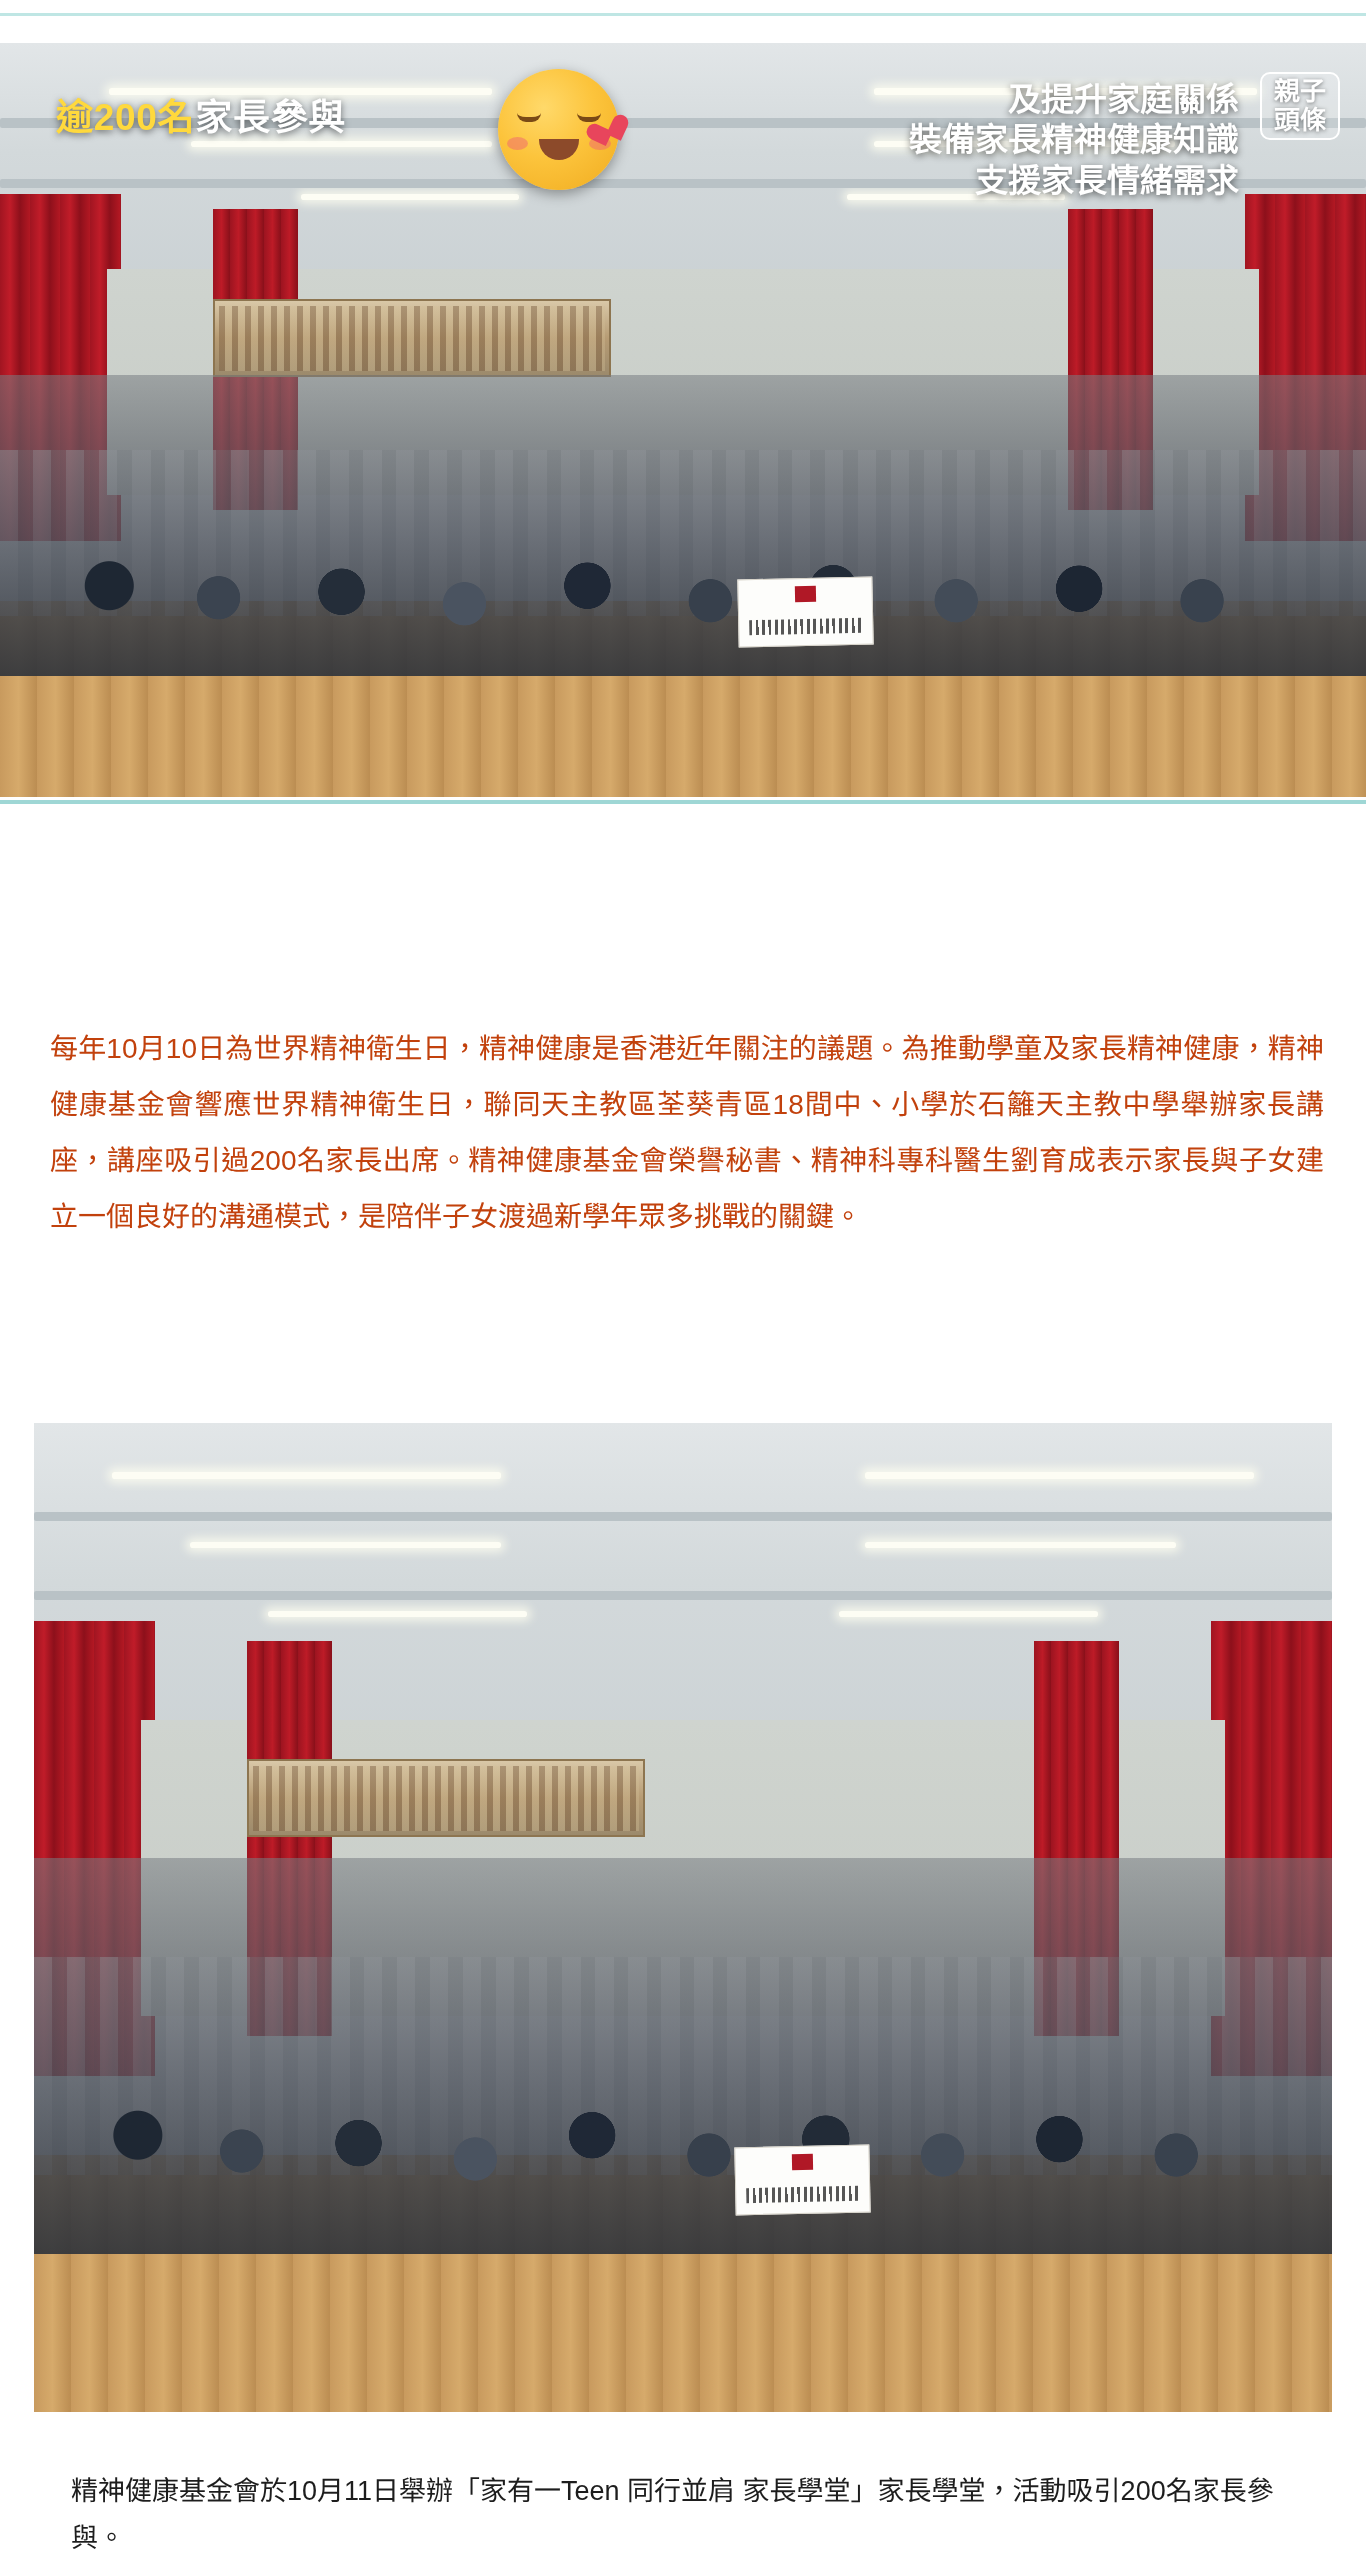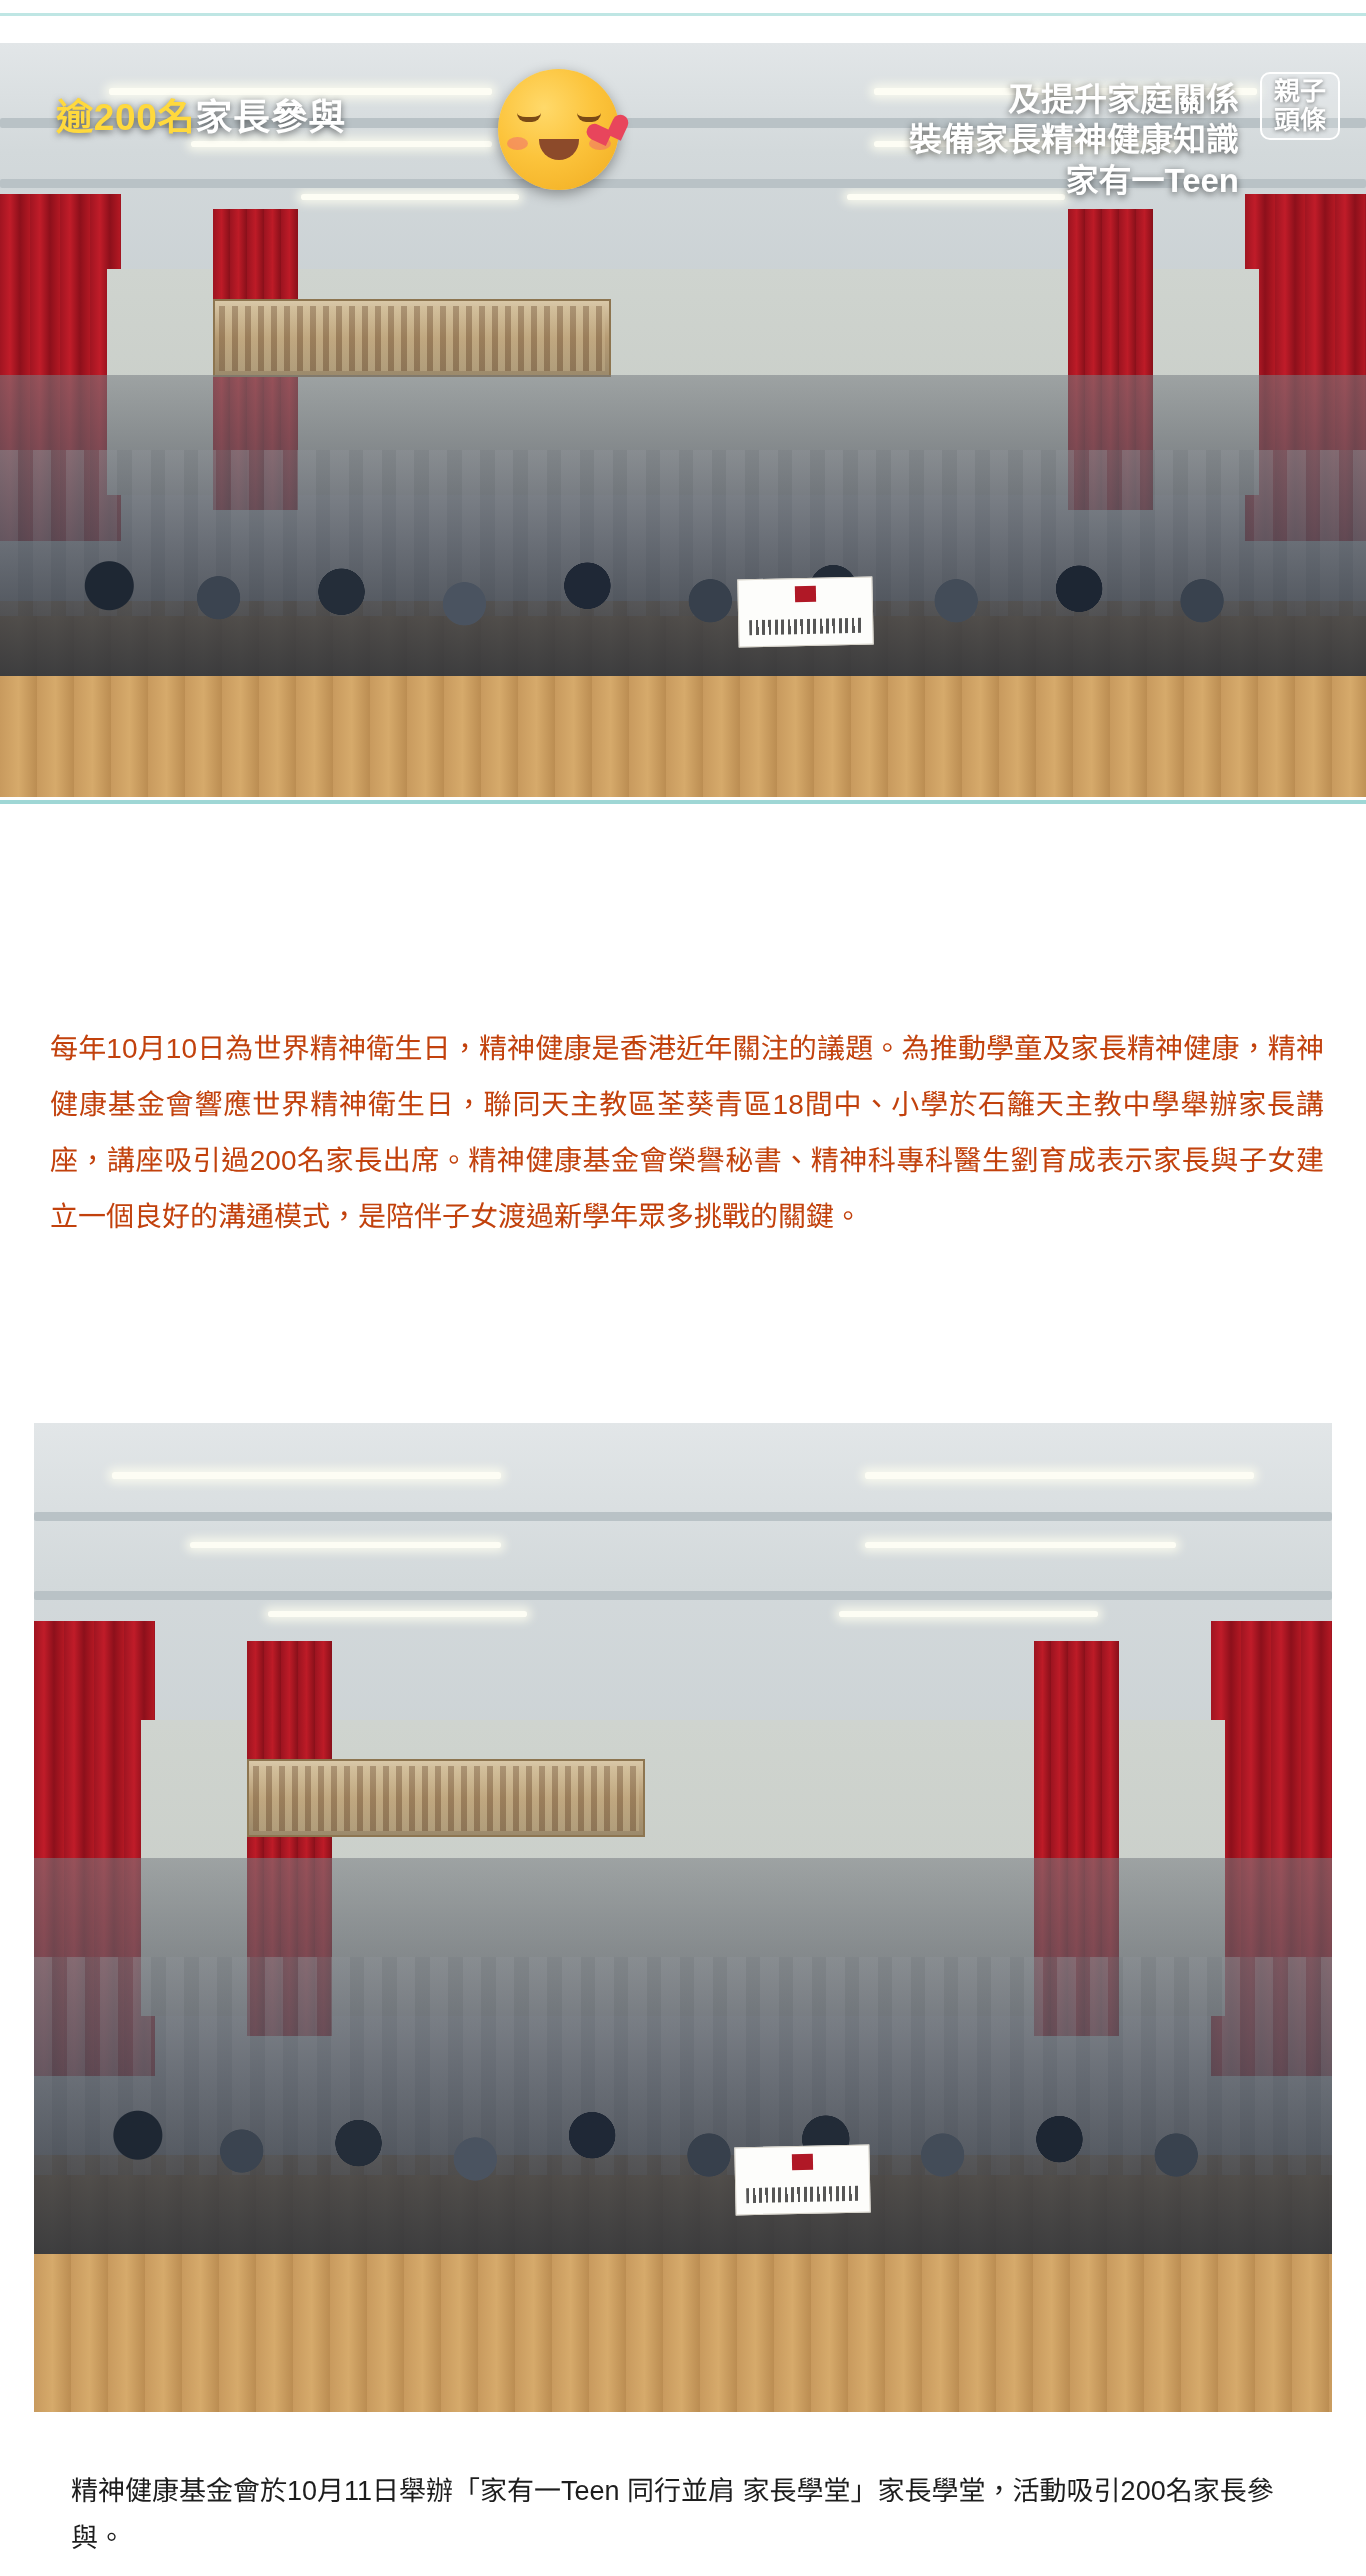--- a/index.html
+++ b/index.html
@@ -345,21 +345,21 @@
       <span class="eye r"></span>
       <span class="blush l"></span>
       <span class="blush r"></span>
       <span class="mouth"></span>
       <span class="heart"></span>
     </div>
 
     <div class="hero-right-lines">
       <div>及提升家庭關係</div>
       <div>裝備家長精神健康知識</div>
-      <div>家有一Teen</div>
+      <div>支援家長情緒需求</div>
     </div>
 
     <div class="hero-badge">
       <span>親子</span>
       <span>頭條</span>
     </div>
 
   </div>
 
   <div class="hero-bottom-rule"></div>

